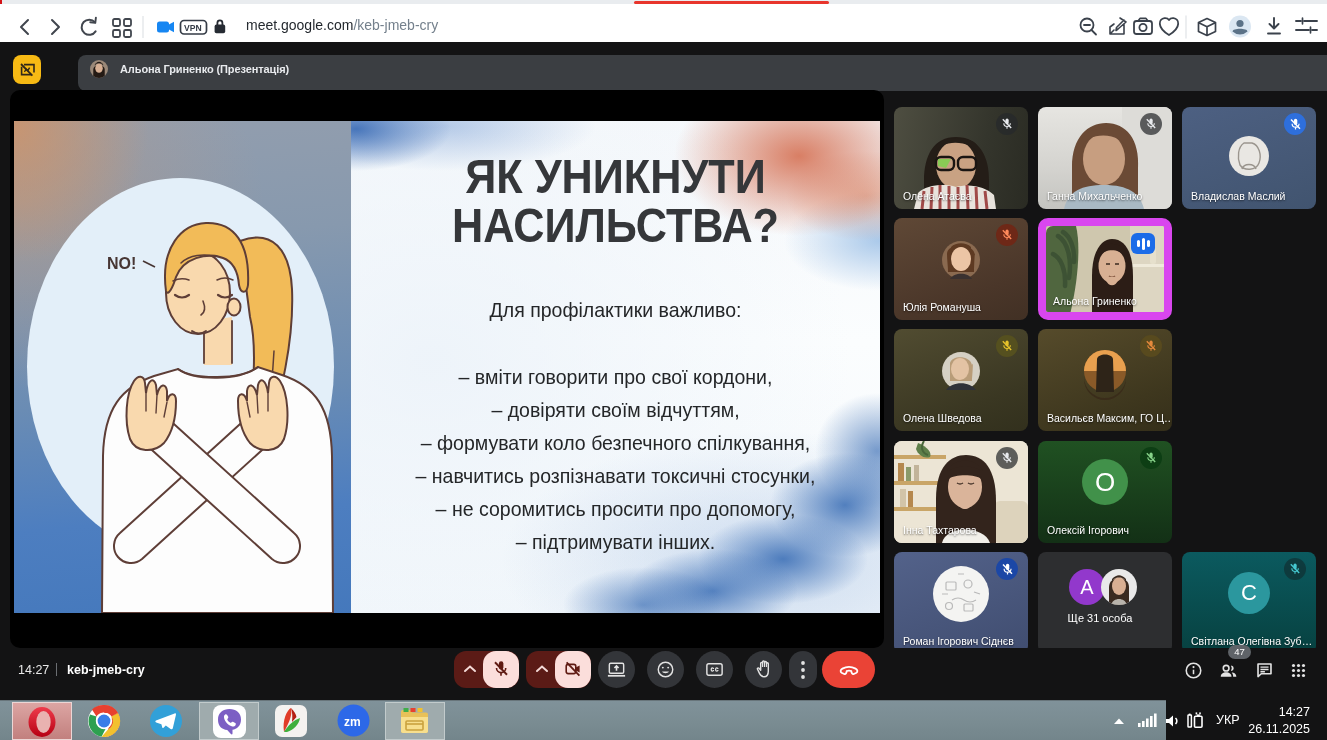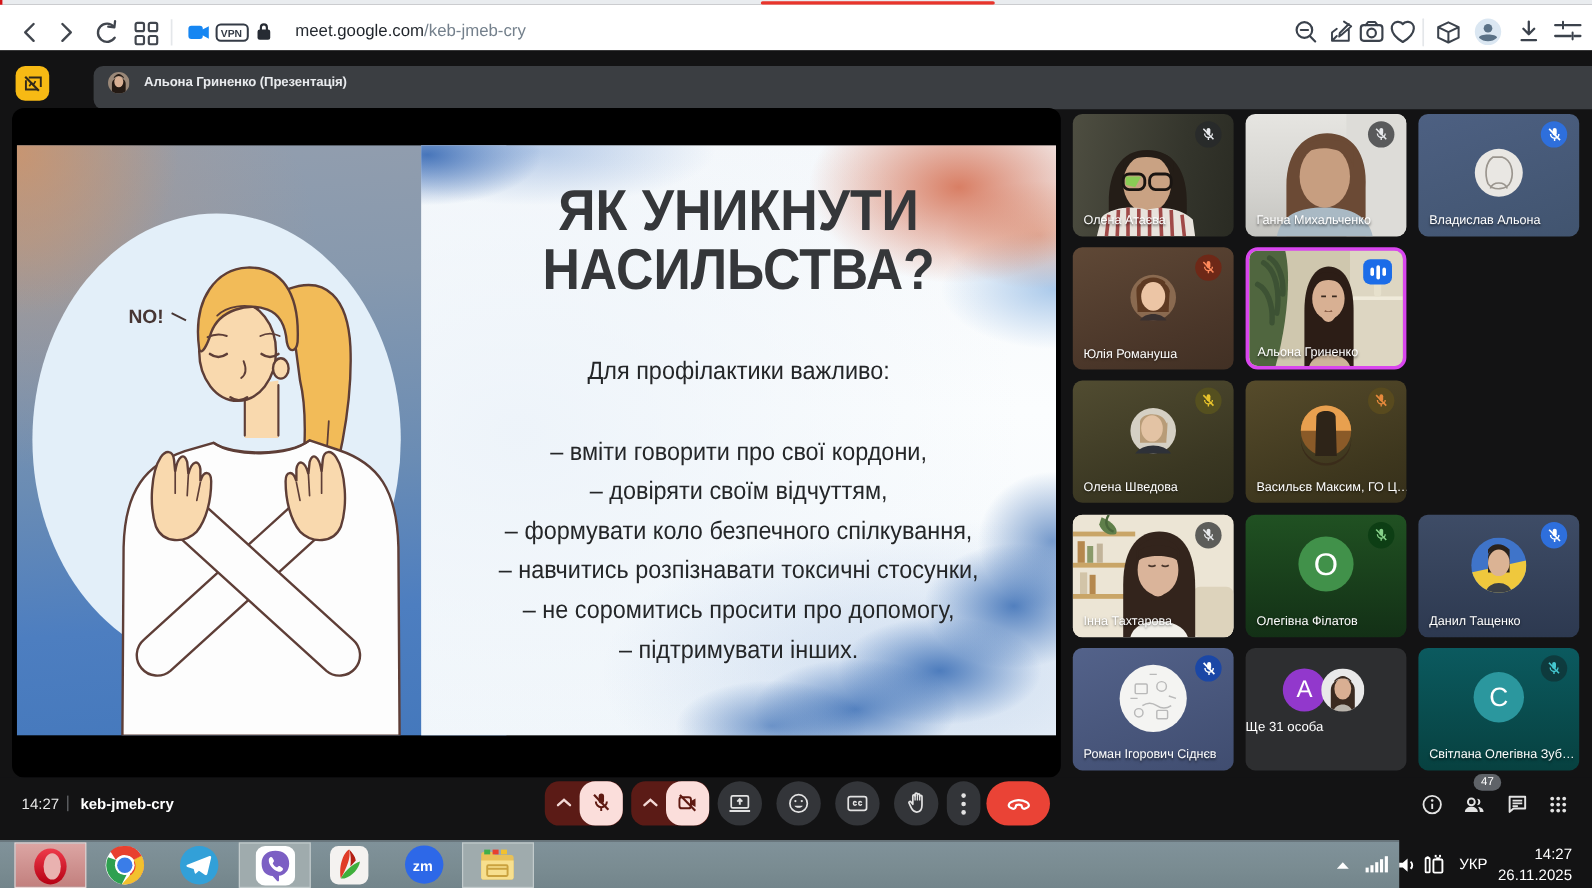--- a/index.html
+++ b/index.html
@@ -35,21 +35,21 @@
       radial-gradient(ellipse 85px 45px at 432px 438px, rgba(45,100,176,.8), rgba(45,100,176,0) 100%),
       radial-gradient(ellipse 75px 52px at 494px 384px, rgba(45,100,176,.8), rgba(45,100,176,0) 100%),
       radial-gradient(ellipse 62px 58px at 526px 330px, rgba(52,105,178,.66), rgba(52,105,178,0) 100%),
       radial-gradient(ellipse 270px 130px at 420px 440px, rgba(122,160,213,.32), rgba(120,158,212,0) 100%),
       radial-gradient(ellipse 420px 330px at 80px 240px, rgba(235,242,249,.85), rgba(235,242,249,0) 100%),
       linear-gradient(180deg,#f5f8fb,#fbfdfe 45%,#f2f7fb);}
   #sl-title{left:337px;top:31px;width:529px;text-align:center;font-weight:bold;font-size:48px;line-height:49px;color:#35373a;transform:scaleX(.9);transform-origin:50% 50%;}
   #sl-sub{left:337px;top:177px;width:529px;text-align:center;font-size:21px;line-height:24px;color:#242628;transform:scaleX(.93);transform-origin:50% 50%;}
   #sl-list{left:337px;top:239px;width:529px;text-align:center;font-size:21px;line-height:33px;color:#242628;transform:scaleX(.93);transform-origin:50% 50%;}
   
-  .tile{position:absolute;width:134px;height:102px;border-radius:8px;overflow:hidden;}
+  .tile{position:absolute;width:134px;height:102px;border-radius:8px;overflow:hidden;margin-top:12px;}
   .name{position:absolute;left:9px;bottom:7px;font-size:10.5px;color:#fff;text-shadow:0 1px 2px rgba(0,0,0,.6);white-space:nowrap;}
   .mute{position:absolute;width:22px;height:22px;border-radius:50%;top:6px;right:10px;text-align:center;}
   .mute svg{margin-top:4px;}
   .mdark{background:rgba(38,40,43,.72);}
   .mblue{background:#2e6fdc;}
   .mblue svg{margin-top:3.5px;}
   .lcirc{position:absolute;left:44px;top:18px;width:46px;height:46px;line-height:46px;border-radius:50%;color:#fff;font-size:26px;text-align:center;}
   .aud{position:absolute;top:7px;right:9px;width:24px;height:21px;border-radius:6px;background:#1b6ce8;display:flex;align-items:center;justify-content:center;gap:2px;}
   .aud span{width:3px;border-radius:2px;background:#fff;display:inline-block;}
   .aud .b1{height:7px}.aud .b2{height:12px}.aud .b3{height:7px}
@@ -236,40 +236,40 @@
       <div class="mute mdark"><svg width="14" height="14" viewBox="0 0 16 16" color="#e8eaed">
             <use href="#mic"></use>
           </svg></div>
     </div>
     <div class="tile" style="left:1182px;top:53px;background:linear-gradient(160deg,#4d6082,#41546f)">
       <svg width="134" height="102" viewBox="0 0 134 102">
         <circle cx="67" cy="49" r="20" fill="#e9e7e3"></circle>
         <path d="M62,36 C56,40 55,50 58,58 C62,64 74,64 77,56 C80,48 77,38 70,36 Z" fill="none" stroke="#9a958e" stroke-width="1.4"></path>
         <path d="M60,62 C62,56 72,56 74,62" stroke="#9a958e" stroke-width="1.4" fill="none"></path>
       </svg>
-      <div class="name">Владислав Альона</div>
+      <div class="name">Владислав Маслий</div>
       <div class="mute mblue"><svg width="15" height="15" viewBox="0 0 16 16" color="#fff">
             <use href="#mic"></use>
           </svg></div>
     </div>
 
     <div class="tile" style="left:894px;top:164px;background:linear-gradient(160deg,#5f4836,#4a3629 70%,#413024)">
       <svg width="134" height="102" viewBox="0 0 134 102">
         <circle cx="67" cy="42" r="19" fill="#8a6a50"></circle>
         <path d="M53,36 C53,24 81,24 81,38 C81,30 80,48 80,54 L54,54 C54,48 53,42 53,36 Z" fill="#5e3a22"></path>
         <ellipse cx="67" cy="41" rx="10" ry="12" fill="#ecc5a5"></ellipse>
         <path d="M57,33 C60,27 74,27 77,33 L77,29 C72,24 62,24 57,29 Z" fill="#5e3a22"></path>
         <path d="M56,61 C60,54 74,54 78,61 L78,61 L56,61 Z" fill="#3a3130"></path>
       </svg>
       <div class="name">Юлія Романуша</div>
       <div class="mute" style="background:#6e2817"><svg width="14" height="14" viewBox="0 0 16 16" color="#ff8a5c">
             <use href="#mic"></use>
           </svg></div>
     </div>
-    <div class="tile" style="left:1038px;top:164px;background:#cfc7ae;border:3px solid #d946ef;border-radius:10px;box-sizing:border-box">
+    <div class="tile" style="left:1038px;top:164px;background:#cfc7ae;border:8px solid #d946ef;border-radius:10px;box-sizing:border-box">
       <svg width="128" height="96" viewBox="0 0 128 96" style="margin:-0px;border-radius:7px">
         <rect width="128" height="96" fill="#cfc7ae"></rect>
         <rect x="84" y="0" width="44" height="96" fill="#ddd6c2"></rect>
         <rect x="86" y="38" width="42" height="3" fill="#efeada"></rect>
         <rect x="104" y="22" width="6" height="16" rx="2" fill="#e6e0cc"></rect>
         <path d="M0,0 L30,0 C35,20 32,60 22,96 L0,96 Z" fill="#50663f"></path>
         <path d="M12,10 C22,16 26,34 23,52 M7,28 C15,32 20,44 19,60 M17,6 C24,10 29,22 28,36" stroke="#3d5234" stroke-width="4.5" fill="none" stroke-linecap="round"></path>
         <path d="M46,96 L46,50 C46,24 56,13 66,13 C79,13 87,26 87,50 L87,96 Z" fill="#2c1d16"></path>
         <ellipse cx="66" cy="40" rx="13.5" ry="17" fill="#d8b093"></ellipse>
         <path d="M52,34 C55,21 78,21 80,35 L80,26 C74,15 57,15 52,26 Z" fill="#2c1d16"></path>
@@ -334,41 +334,22 @@
         <path d="M64,62 C66,70 76,70 78,62 L78,58 L64,58 Z" fill="#dab49a"></path>
         <path d="M48,102 C52,84 90,84 96,102 Z" fill="#f2f0ea"></path>
       </svg>
       <div class="name">Інна Тахтарова</div>
       <div class="mute mdark"><svg width="14" height="14" viewBox="0 0 16 16" color="#e8eaed">
             <use href="#mic"></use>
           </svg></div>
     </div>
     <div class="tile" style="left:1038px;top:387px;background:linear-gradient(180deg,#205122,#133016)">
       <div class="lcirc" style="background:#41914a">О</div>
-      <div class="name">Олегівна Філатов</div>
+      <div class="name">Олексій Ігорович</div>
       <div class="mute" style="background:#0d3e14"><svg width="14" height="14" viewBox="0 0 16 16" color="#86d289">
-            <use href="#mic"></use>
-          </svg></div>
-    </div>
-    <div class="tile" style="left:1182px;top:387px;background:linear-gradient(180deg,#3e4c66,#2d3950)">
-      <svg width="134" height="102" viewBox="0 0 134 102">
-        <clipPath id="cava">
-            <circle cx="67" cy="42" r="23"></circle>
-          </clipPath>
-        <g clip-path="url(#cava)">
-          <rect x="44" y="19" width="46" height="46" fill="#3f74c9"></rect>
-          <path d="M44,48 L90,38 L90,65 L44,65 Z" fill="#efc83d"></path>
-          <path d="M58,36 C58,24 76,24 76,34 L76,48 L58,48 Z" fill="#2a221c"></path>
-          <ellipse cx="67" cy="40" rx="9" ry="11" fill="#dbb394"></ellipse>
-          <path d="M58,33 C60,27 74,27 76,33 L76,29 C70,23 62,23 58,29 Z" fill="#2a221c"></path>
-          <path d="M56,65 C58,54 76,54 78,65 Z" fill="#3a3f46"></path>
-        </g>
-      </svg>
-      <div class="name">Данил Тащенко</div>
-      <div class="mute mblue"><svg width="15" height="15" viewBox="0 0 16 16" color="#fff">
             <use href="#mic"></use>
           </svg></div>
     </div>
 
     <div class="tile" style="left:894px;top:498px;background:linear-gradient(160deg,#53628a,#404d70)">
       <svg width="134" height="102" viewBox="0 0 134 102">
         <circle cx="67" cy="42" r="28" fill="#f4f4f2"></circle>
         <g stroke="#b9b9b9" stroke-width="1.2" fill="none">
           <rect x="52" y="30" width="10" height="8" rx="1"></rect>
           <circle cx="74" cy="32" r="4"></circle>
@@ -390,21 +371,21 @@
             <circle cx="18" cy="18" r="18"></circle>
           </clipPath>
         <g clip-path="url(#c31)">
           <rect width="36" height="36" fill="#e9e9e9"></rect>
           <path d="M8,36 L8,18 C8,6 28,6 28,18 L28,36 Z" fill="#3a2a20"></path>
           <ellipse cx="18" cy="17" rx="7" ry="9" fill="#d9af93"></ellipse>
           <path d="M11,13 C12,7 24,7 25,13 L25,10 C20,5 16,5 11,10 Z" fill="#3a2a20"></path>
           <path d="M10,36 C12,28 24,28 26,36 Z" fill="#b9b4ac"></path>
         </g>
       </svg>
-      <div class="abs" style="left:0;top:60px;width:124px;text-align:left;color:#fff;font-size:11px">Ще 31 особа</div>
+      <div class="abs" style="left:0;top:60px;width:124px;text-align:center;color:#fff;font-size:11px">Ще 31 особа</div>
     </div>
     <div class="tile" style="left:1182px;top:498px;background:linear-gradient(180deg,#0b5a5f,#074140)">
       <div class="lcirc" style="background:#2b979e;width:42px;height:42px;line-height:42px;left:46px;top:20px;font-size:22px">С</div>
       <div class="name">Світлана Олегівна Зуб…</div>
       <div class="mute" style="background:rgba(16,50,52,.75)"><svg width="14" height="14" viewBox="0 0 16 16" color="#45c8d0">
             <use href="#mic"></use>
           </svg></div>
     </div>
     <div class="abs" id="bbar">
       <div class="abs" style="left:18px;top:15px;font-size:12.5px;color:#e8e8e8;">14:27</div>

